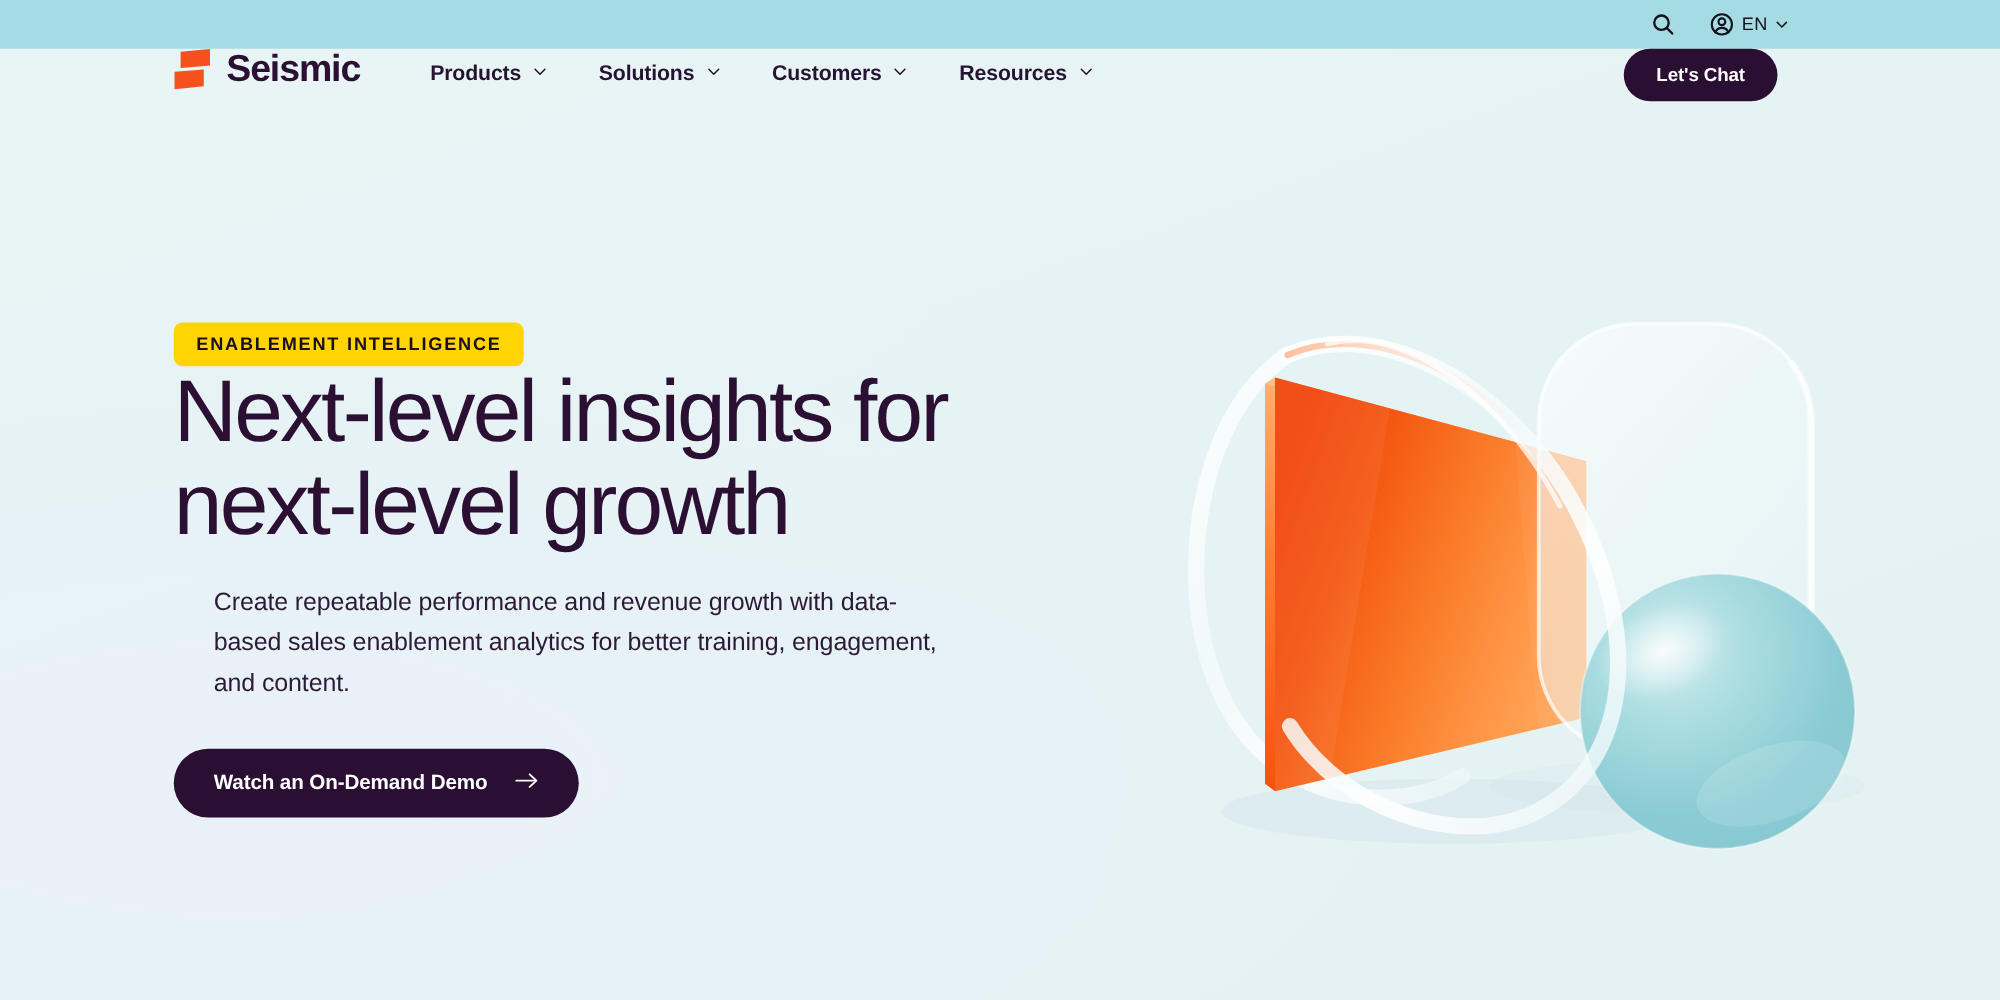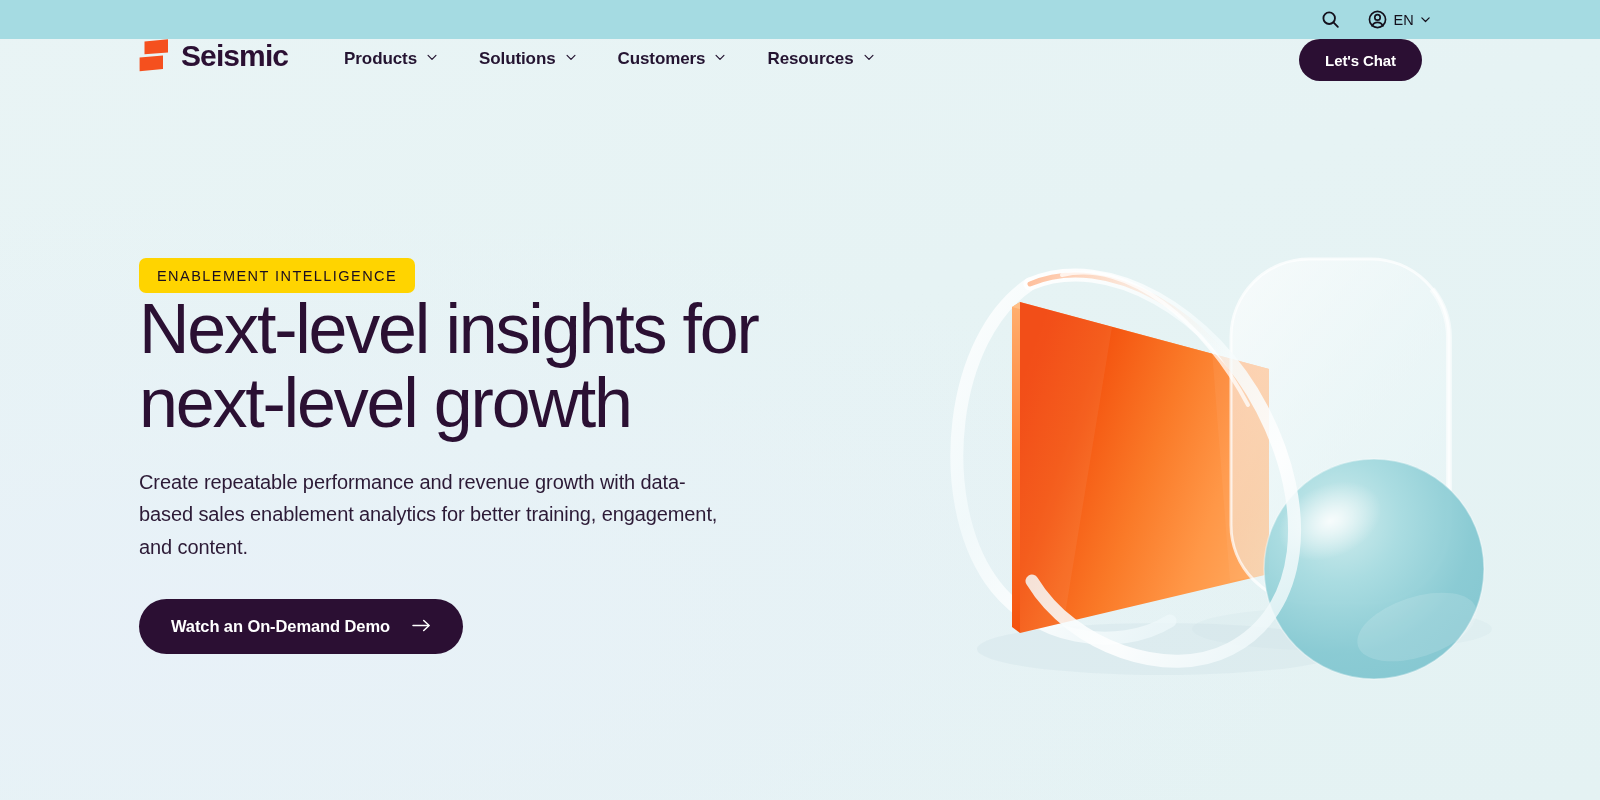--- a/index.html
+++ b/index.html
@@ -47,30 +47,30 @@
               padding:13px 26px; height:42px; font-size:15px; font-weight:700;
               letter-spacing:-.1px; cursor:pointer; font-family:inherit;
               white-space:nowrap; }
 
   
   .hero { position:relative; display:flex; align-items:flex-start;
           padding:141px 0 0 139px; }
   .hero-copy { width:660px; position:relative; z-index:3; }
 
   .eyebrow { display:inline-block; background:#ffd400; color:#1a0e20;
-             font-size:14.5px; font-weight:400; letter-spacing:1.45px;
+             font-size:14.5px; font-weight:700; letter-spacing:1.45px;
              padding:10px 18px 9px; border-radius:7px; }
 
   .hero-title { font-size:70px; line-height:1.05;
                 font-weight:400; letter-spacing:-2.2px; color:#2b1033;
                 max-width:640px; }
 
   .hero-sub { margin-top:26px; font-size:20px; line-height:1.62;
               font-weight:400; color:#2c1a36; max-width:600px;
-              letter-spacing:-.1px; }
+              letter-spacing:-.1px;margin-left:32px; }
 
   .hero-cta { margin-top:36px; display:inline-flex; align-items:center;
               gap:22px; background:#2b0f33; color:#fff; border:none;
               border-radius:999px; padding:12px 32px; height:55px;
               font-size:16.5px; font-weight:700; letter-spacing:-.1px;
               cursor:pointer; font-family:inherit; }
   .hero-cta .arrow { font-size:16px; line-height:1; }
 
   
   .hero-art { position:absolute; right:48px; top:112px;

